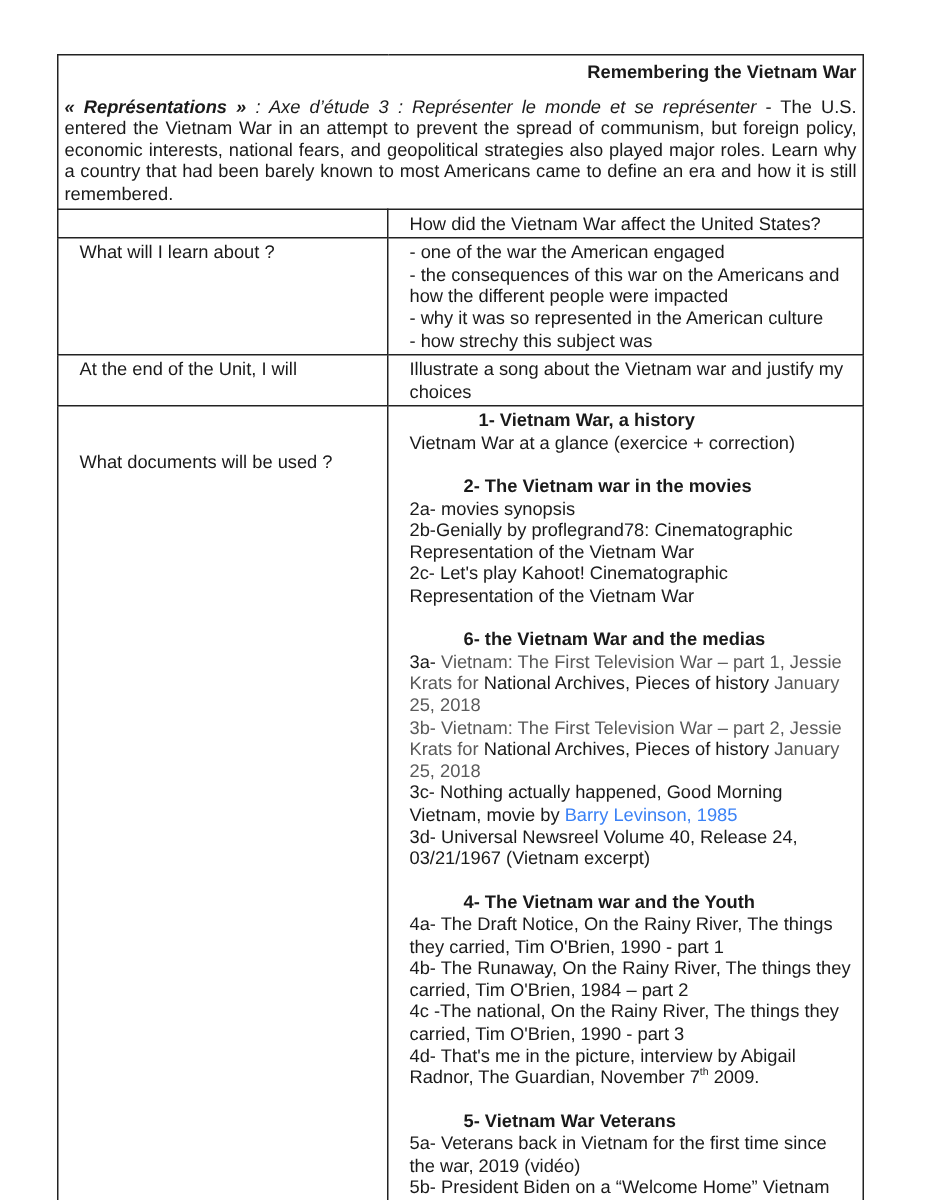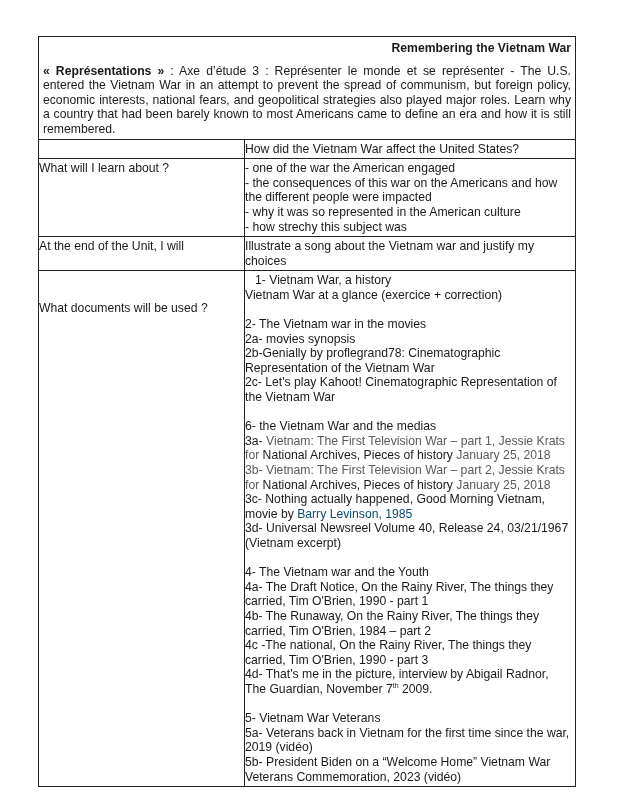--- a/index.html
+++ b/index.html
@@ -1,31 +1,31 @@
 <!DOCTYPE html>
 <html><head>
 <meta charset="utf-8">
 <style>
   html, body { margin: 0; padding: 0; background: #ffffff; }
   body { width: 618px; height: 800px; position: relative; font-family: "Liberation Sans", sans-serif; color: #1a1a1a; }
   .doc-table {
     position: absolute; left: 38px; top: 36px; width: 538px;
     border-collapse: collapse; font-size: 12.2px; line-height: 14.6px;
   }
-  .doc-table td { border: 1.5px solid #222; vertical-align: top; padding: 2px 4px 2px 0; }
+  .doc-table td { border: 1.5px solid #222; vertical-align: top; padding: 2px 4px 2px 14px; }
   .title-cell { padding: 4px 4px 2px 4px !important; }
   .title { text-align: right; font-weight: bold; margin-bottom: 8px; }
   .intro { text-align: justify; }
-  .intro .ital { }
+  .intro .ital { font-style: italic; }
   .intro .bold { font-weight: bold; }
   .left-col { width: 201px; }
   .gray { color: #5a5a5a; }
-  .blue { color: #0c4a6e; }
+  .blue { color: #3b82f6; }
   .ital { }
-  .sec-title { font-weight: normal; }
+  .sec-title { font-weight: bold; margin-left: 36px; }
   .sec-title.indent { padding-left: 10px; }
   .spacer { height: 14.6px; }
   .docs-label { padding-top: 30px !important; vertical-align: top; }
   sup { font-size: 7px; line-height: 0; }
 </style>
 </head>
 <body>
 
 <table class="doc-table">
   <tbody>

